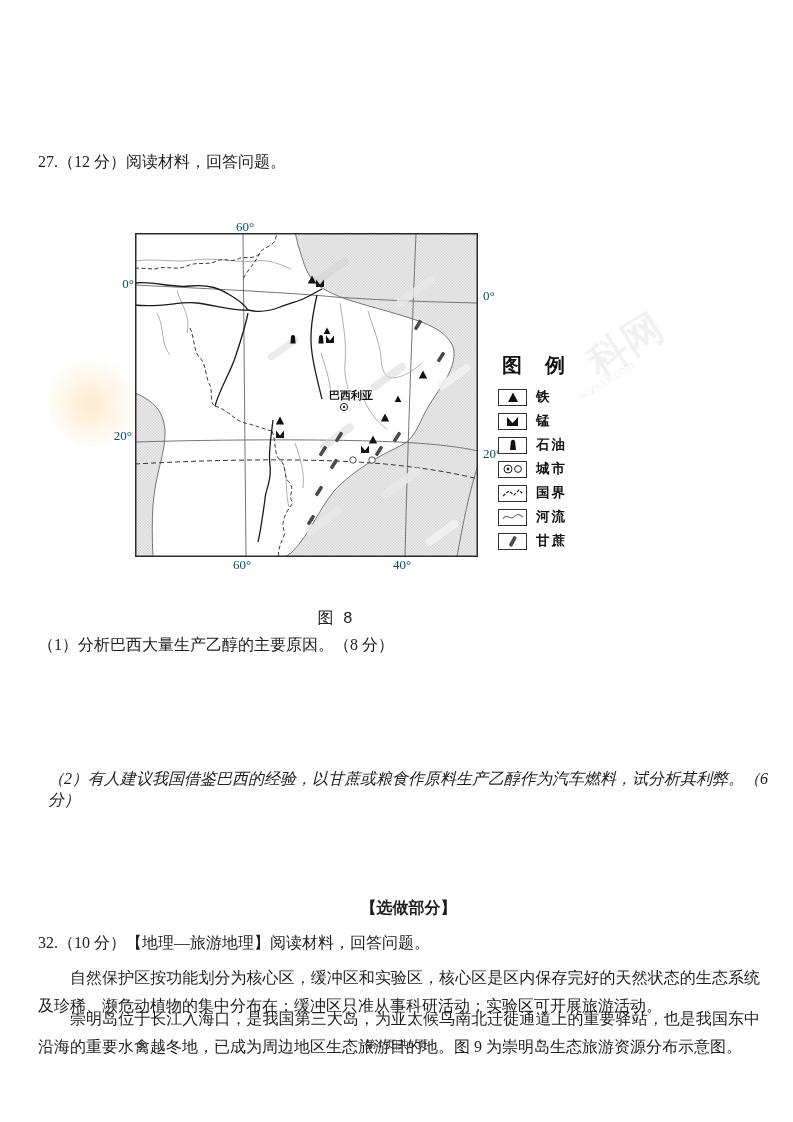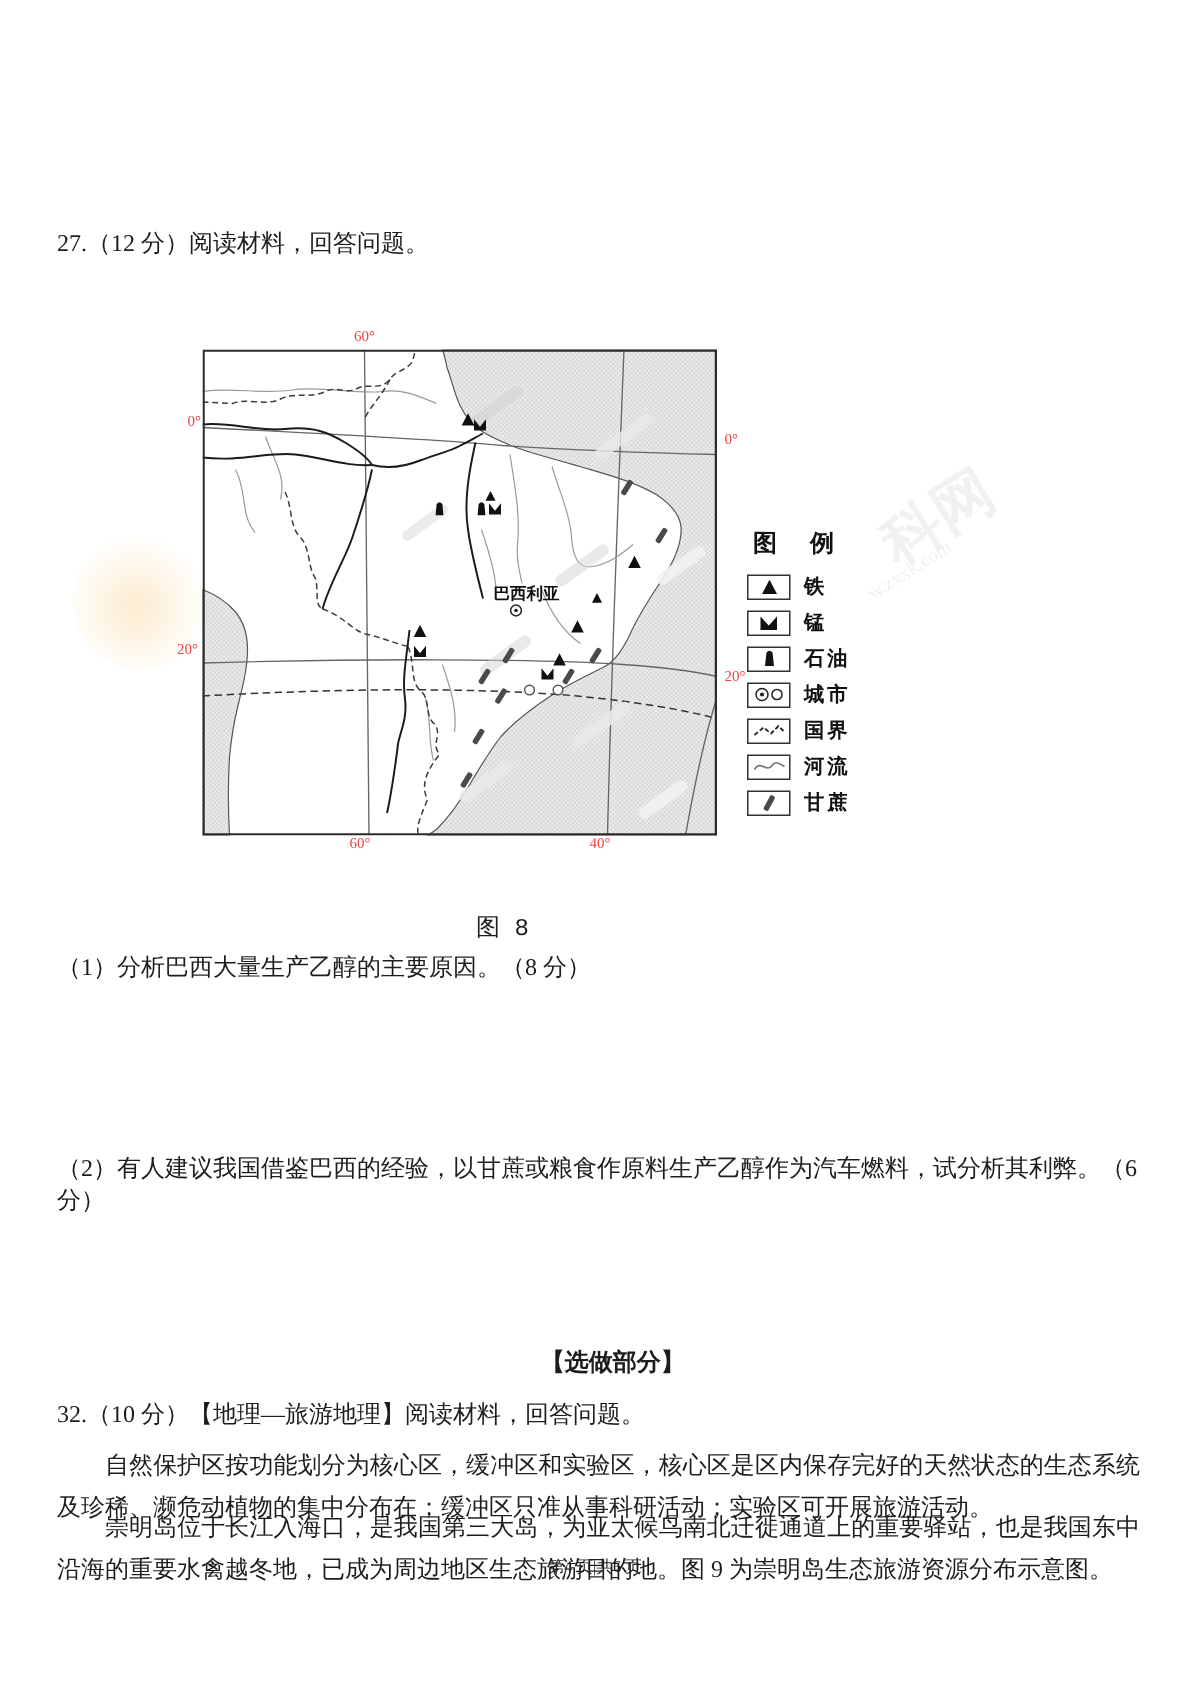--- a/index.html
+++ b/index.html
@@ -6,23 +6,23 @@
   .page {
     position:relative; width:793px; height:1122px; background:#fff;
     font-family:"Liberation Serif","DejaVu Serif",serif; color:#1d1d1d;
     overflow:hidden;
   }
   .abs { position:absolute; }
   .body-text { font-size:16px;margin-top:36px; }
   .para { line-height:34px; text-align:justify; text-indent:2em; }
   .para-tight { line-height:28px; text-align:justify; text-indent:2em; }
   .center { text-align:center; }
-  .maplabel { font-size:10px; color:#ef4444; font-family:"Liberation Serif",serif; }
+  .maplabel { font-size:13px; color:#0c4a6e; font-family:"Liberation Serif",serif; }
   .legend { width:110px; }
-  .legend-title { font-size:16px; font-weight:bold; letter-spacing:9px; margin:0 0 10px 4px; color:#111; }
+  .legend-title { font-size:20px; font-weight:bold; letter-spacing:9px; margin:0 0 10px 4px; color:#111; }
   .legend-row { display:flex; align-items:center; gap:9px; margin-bottom:8px; height:16px; }
   .legend-box { width:27px; height:15px; border:1.2px solid #333; display:flex; align-items:center; justify-content:center; background:#fff; flex:0 0 auto; }
   .legend-label { font-size:13.5px; font-weight:bold; color:#111; letter-spacing:2px; white-space:nowrap; }
   .footer { font-size:11px; }
 </style>
 </head>
 <body>
 
 <div class="page">
 
@@ -238,21 +238,21 @@
         </span>
         <span class="legend-label">甘蔗</span>
       </div>
     </div>
   </div>
 
   <div class="abs body-text center" style="left:135px; top:572px; width:400px;font-family:Liberation Mono, monospace;">图 8</div>
 
   <div class="abs body-text" style="left:38px; top:599px; width:722px;">（1）分析巴西大量生产乙醇的主要原因。（8 分）</div>
 
-  <div class="abs body-text" style="left:38px; top:733px; width:722px;">（2）有人建议我国借鉴巴西的经验，以甘蔗或粮食作原料生产乙醇作为汽车燃料，试分析其利弊。（6 分）</div>
+  <div class="abs body-text" style="left:48px; top:733px; width:722px;font-style:italic;">（2）有人建议我国借鉴巴西的经验，以甘蔗或粮食作原料生产乙醇作为汽车燃料，试分析其利弊。（6 分）</div>
 
   <div class="abs body-text center" style="left:12px; top:862px; width:793px; font-weight:bold;">【选做部分】</div>
 
   <div class="abs body-text" style="left:38px; top:897px; width:722px;">32.（10 分）【地理—旅游地理】阅读材料，回答问题。</div>
 
   <div class="abs body-text para-tight" style="left:38px; top:928px; width:722px;">自然保护区按功能划分为核心区，缓冲区和实验区，核心区是区内保存完好的天然状态的生态系统及珍稀、濒危动植物的集中分布在；缓冲区只准从事科研活动；实验区可开展旅游活动。</div>
 
   <div class="abs body-text para-tight" style="left:38px; top:969px; width:722px;">崇明岛位于长江入海口，是我国第三大岛，为亚太候鸟南北迁徙通道上的重要驿站，也是我国东中沿海的重要水禽越冬地，已成为周边地区生态旅游目的地。图 9 为崇明岛生态旅游资源分布示意图。</div>
 
   <div class="abs footer center" style="left:0; top:1037px; width:793px;">第4 页|共6 页</div>

